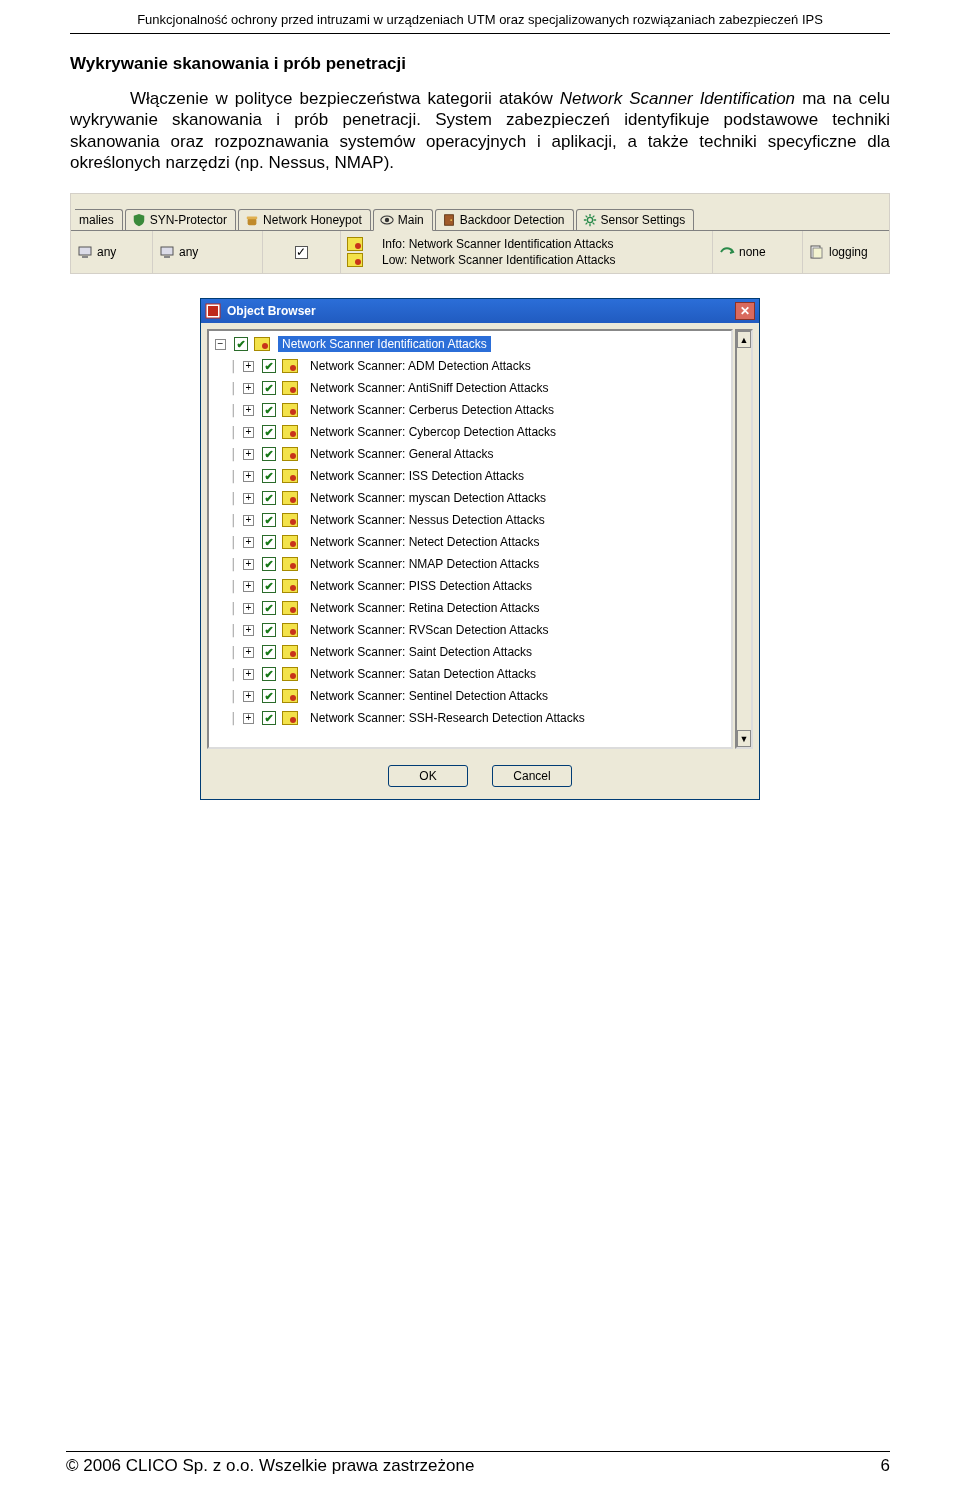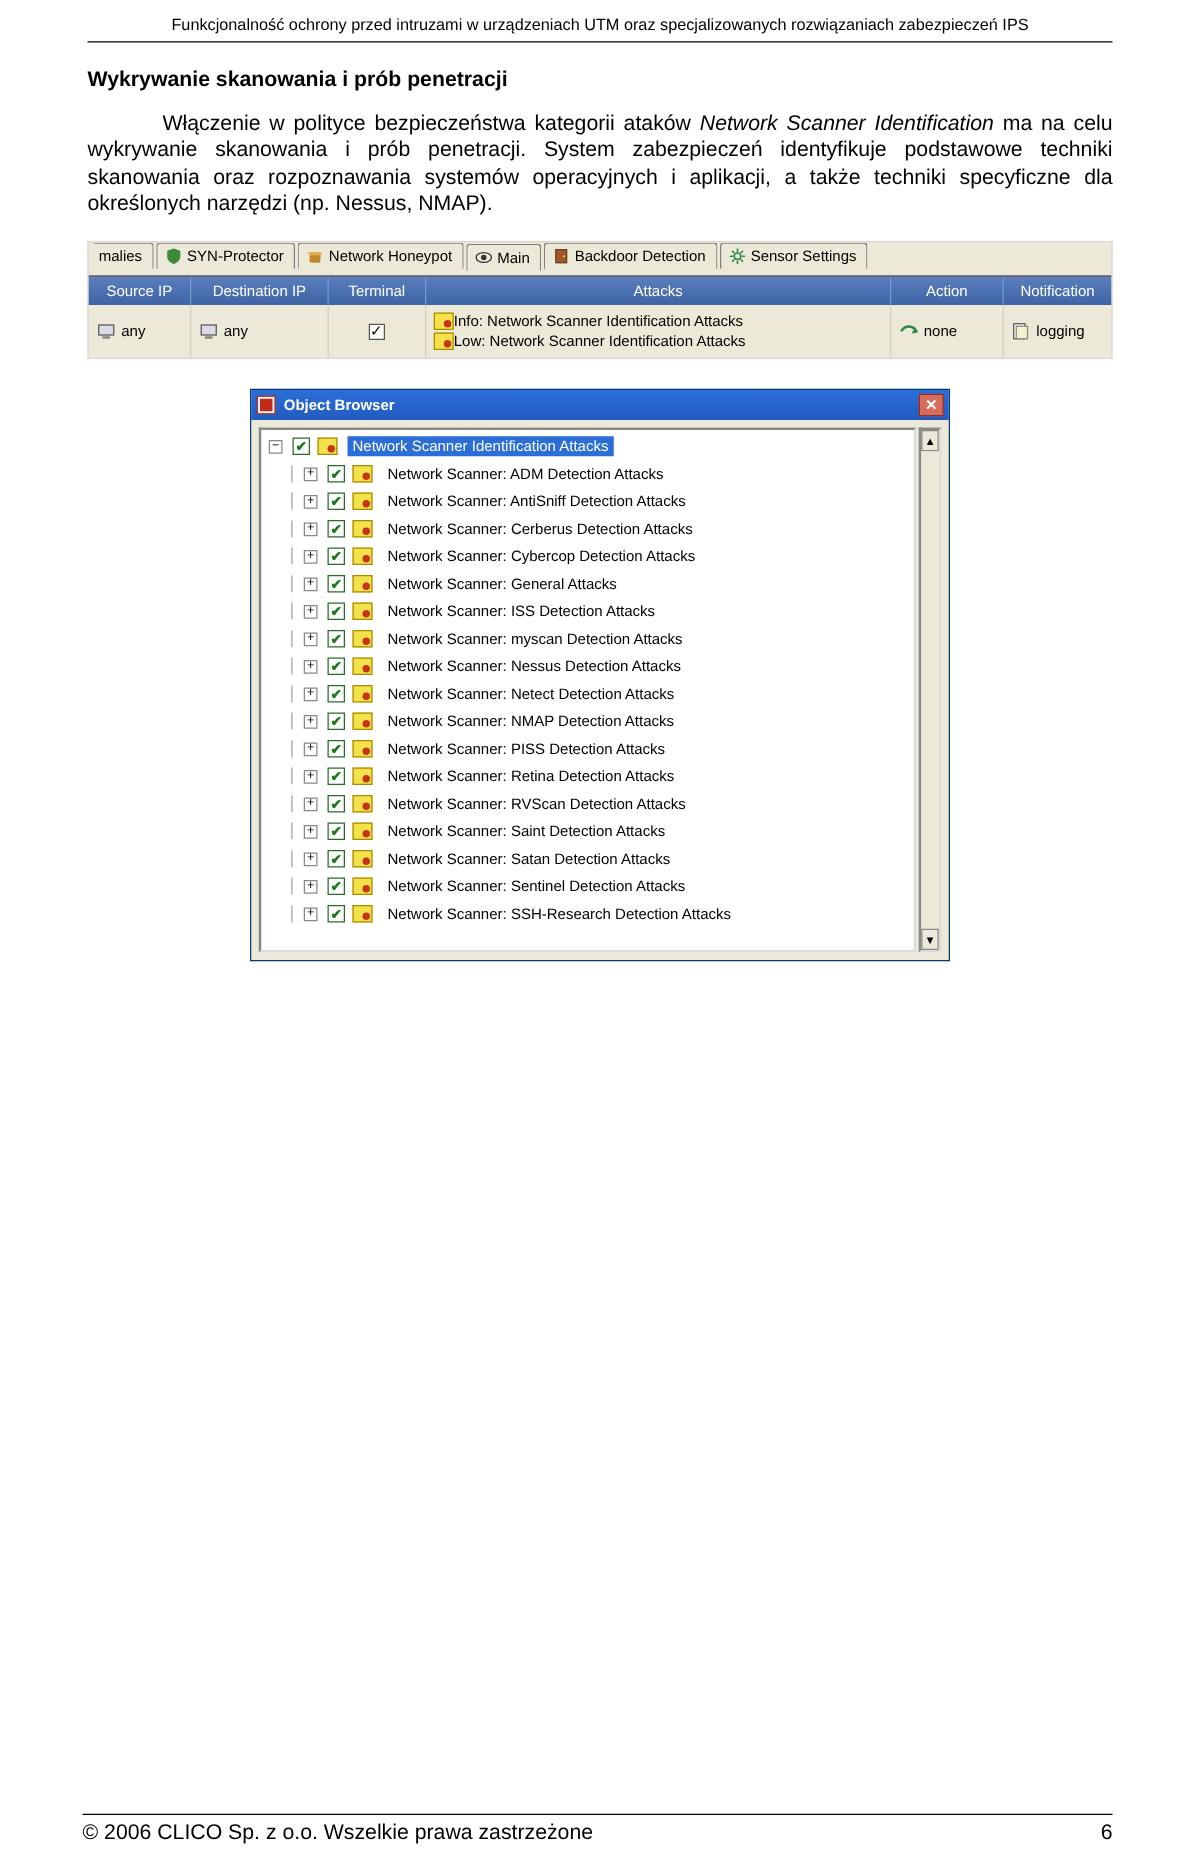--- a/index.html
+++ b/index.html
@@ -24,21 +24,21 @@
   .body-text i { font-style: italic; }
 
   
   .grid-panel {
     width: 820px;
     background: #ece9d8;
     border: 1px solid #d4d0c8;
     font-size: 12px;
     margin-bottom: 24px;
   }
-  .tabs-row { display: flex; align-items: flex-start; height: 26px; padding-left: 4px; gap: 2px; background: #ece9d8; }
+  .tabs-row { display: flex; align-items: flex-end; height: 36px; padding-left: 4px; gap: 2px; background: #ece9d8; }
   .tab {
     display: flex; align-items: center; gap: 4px;
     padding: 3px 8px 3px 6px;
     border: 1px solid #808080;
     border-bottom: none;
     background: #ece9d8;
     font-size: 12px;
     border-radius: 3px 3px 0 0;
     position: relative;
   }
@@ -57,21 +57,21 @@
   .blue-header-2 .hcell:last-child { border-right: none; }
 
   .match-row { display: flex; color: #fff; background: linear-gradient(#5a7ebb,#3e63a6); }
   .match-row .mcell { padding: 6px; text-align: center; }
   .mw-match { width: 270px; } .mw-look { flex: 1; } .mw-empty { width: 176px; }
 
   .data-row { display: flex; background: #ece9d8; }
   .data-row .dcell { padding: 6px 6px; display: flex; align-items: center; gap: 4px; border-right: 1px solid #d4d0c8; }
   .data-row .dcell:last-child { border-right: none; }
   .attacks-stack { display: flex; flex-direction: column; gap: 2px; }
-  .attack-line { display: flex; align-items: center; gap: 0; }
+  .attack-line { display: flex; align-items: center; gap: 19px; }
   .small-icon { width: 16px; height: 16px; display: inline-block; }
   .chk { width: 13px; height: 13px; border: 1px solid #555; background: #fff; display: inline-block; position: relative; }
   .chk.checked::after { content: "✓"; position: absolute; top: -2px; left: 0px; font-size: 12px; }
 
   
   .ob-window {
     width: 560px; margin: 0 auto;
     border: 1px solid #003c74; background: #ece9d8;
     font-size: 12px;
   }
@@ -179,28 +179,20 @@
           <svg viewBox="0 0 16 16">
               <circle cx="8" cy="8" r="3" fill="none" stroke="#2a8a4a" stroke-width="1.5"></circle>
               <path stroke="#2a8a4a" stroke-width="1.5" d="M8 1v3M8 12v3M1 8h3M12 8h3M3 3l2 2M11 11l2 2M13 3l-2 2M5 11l-2 2"></path>
             </svg>
         </span>
         <span>Sensor Settings</span>
       </div>
     </div>
 
     <div class="tab-body">
-      <div class="blue-header-2">
-        <div class="hcell w-src">Source IP</div>
-        <div class="hcell w-dst">Destination IP</div>
-        <div class="hcell w-term">Terminal</div>
-        <div class="hcell w-att">Attacks</div>
-        <div class="hcell w-act">Action</div>
-        <div class="hcell w-not">Notification</div>
-      </div>
       <div class="data-row">
         <div class="dcell w-src">
           <span class="small-icon">
            <svg viewBox="0 0 16 16">
                 <rect x="2" y="3" width="12" height="8" fill="#dcdce8" stroke="#555"></rect>
                 <rect x="5" y="12" width="6" height="2" fill="#888"></rect>
               </svg>
           </span>
           <span>any</span>
         </div>
@@ -444,20 +436,24 @@
             <span style="width:4px"></span>
             <span class="tree-label">Network Scanner: SSH-Research Detection Attacks</span>
           </div>
         </div>
       <div class="ob-scroll">
         <div class="sbtn">▲</div>
         <div class="strack"></div>
         <div class="sbtn">▼</div>
       </div>
     </div>
+    <div class="ob-buttons">
+      <div class="win-btn">OK</div>
+      <div class="win-btn">Cancel</div>
+    </div>
   </div>
 </div>
 
 <div class="footer">
   <hr class="hr-foot">
   <div class="foot-row">
     <span>© 2006 CLICO Sp. z o.o. Wszelkie prawa zastrzeżone</span>
     <span>6</span>
   </div>
 </div>

